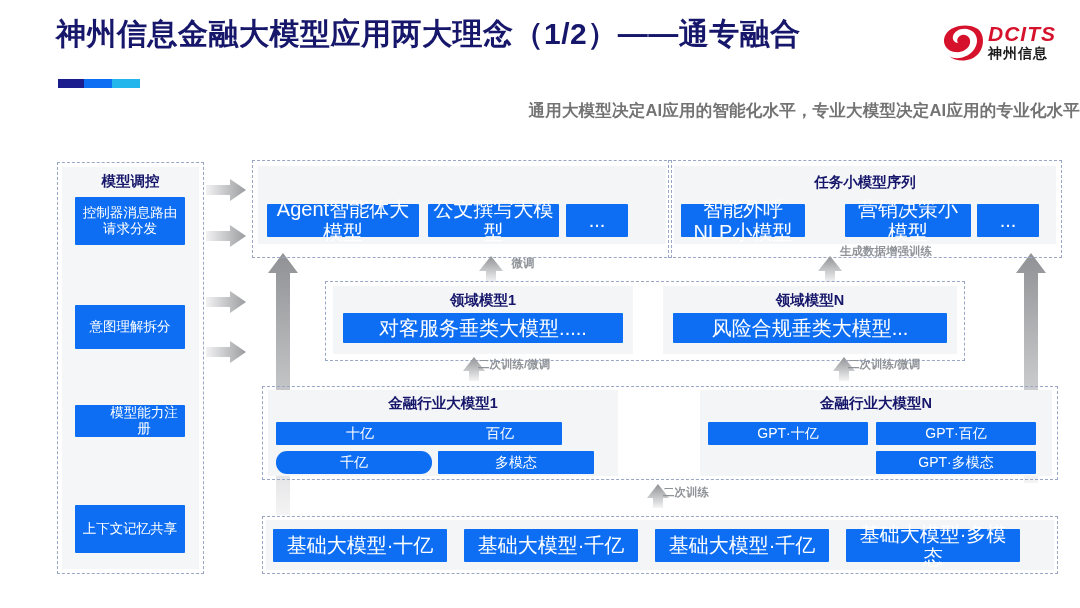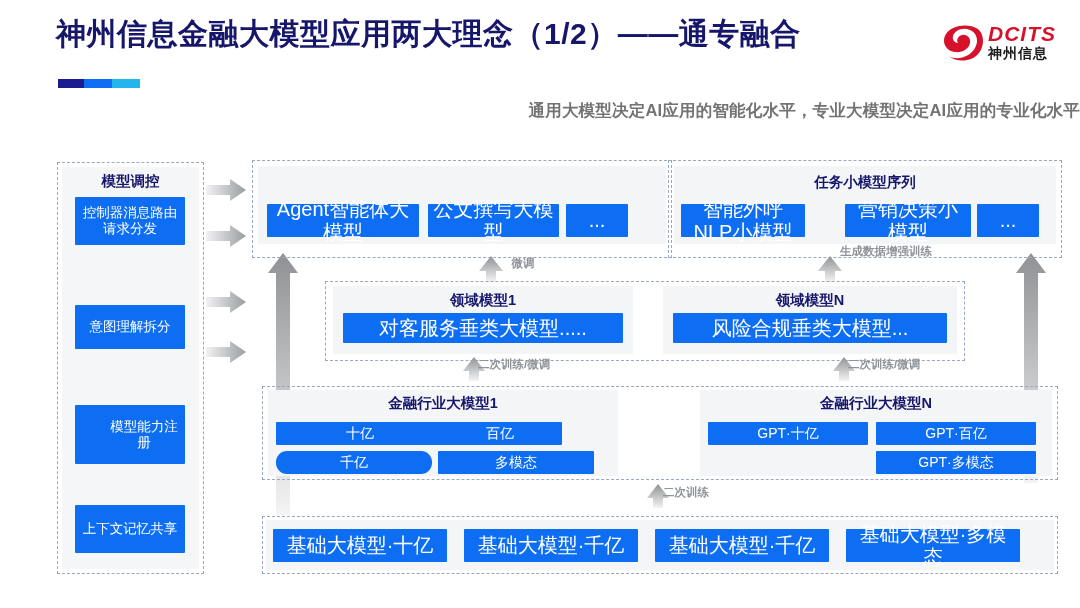--- a/index.html
+++ b/index.html
@@ -141,21 +141,21 @@
       <div class="cn">神州信息</div>
     </div>
   </div>
 
   <div class="dashed" id="sidebar-box"></div>
   <div class="panel" id="sidebar-panel"></div>
   <div class="grp-title" id="sidebar-title">模型调控</div>
 
   <div class="chip sb-chip" style="top:197px;height:48px;font-size:13.5px;">控制器消息路由请求分发</div>
   <div class="chip sb-chip" style="top:305px;height:44px;font-size:13.5px;">意图理解拆分</div>
-  <div class="chip sb-chip" style="top:405px;height:59px;font-size:13.5px;padding-left:32px;">模型能力注册</div>
+  <div class="chip sb-chip" style="top:405px;height:32px;font-size:13.5px;padding-left:32px;">模型能力注册</div>
   <div class="chip sb-chip" style="top:505px;height:48px;font-size:13.5px;">上下文记忆共享</div>
 
   <svg class="rarrow" style="left:206px;top:179px;" viewBox="0 0 40 22">
     <path d="M0 6 H24 V0 L40 11 L24 22 V16 H0 Z" fill="url(#gR)"></path>
   </svg>
   <svg class="rarrow" style="left:206px;top:225px;" viewBox="0 0 40 22">
     <path d="M0 6 H24 V0 L40 11 L24 22 V16 H0 Z" fill="url(#gR)"></path>
   </svg>
   <svg class="rarrow" style="left:206px;top:291px;" viewBox="0 0 40 22">
     <path d="M0 6 H24 V0 L40 11 L24 22 V16 H0 Z" fill="url(#gR)"></path>

